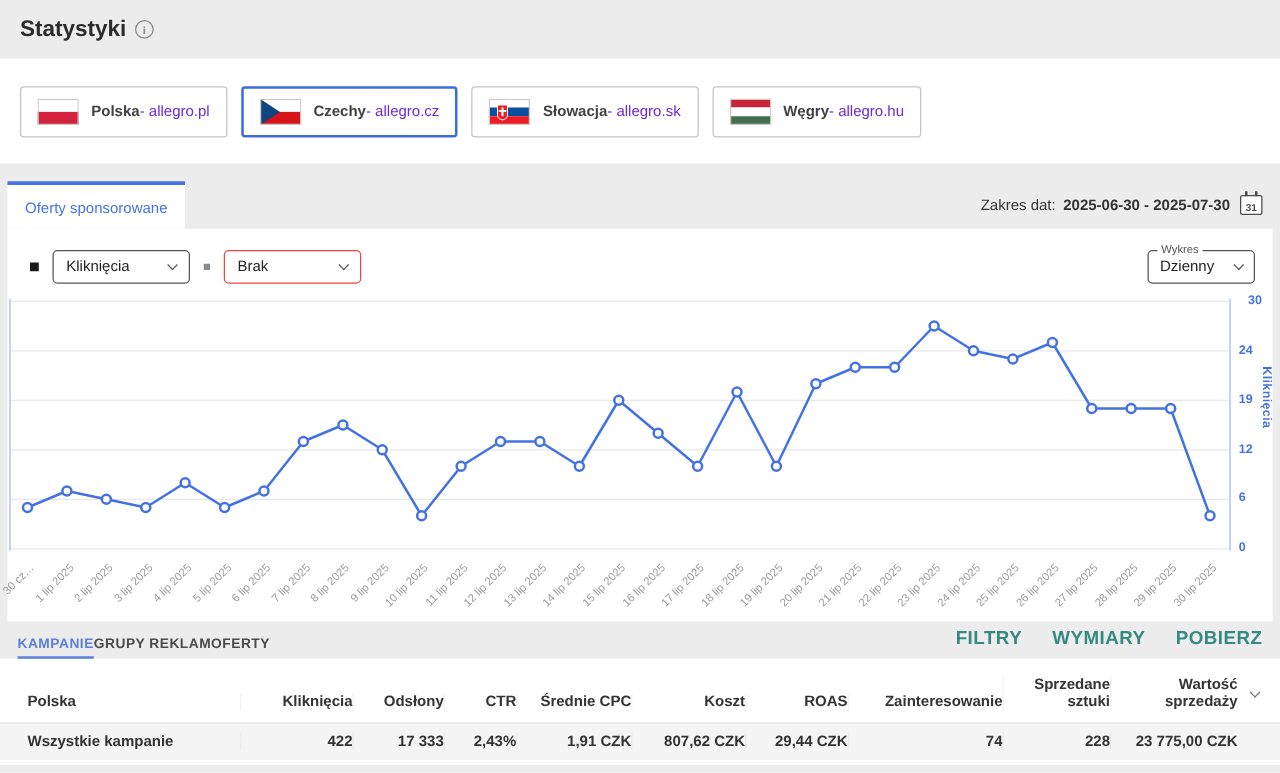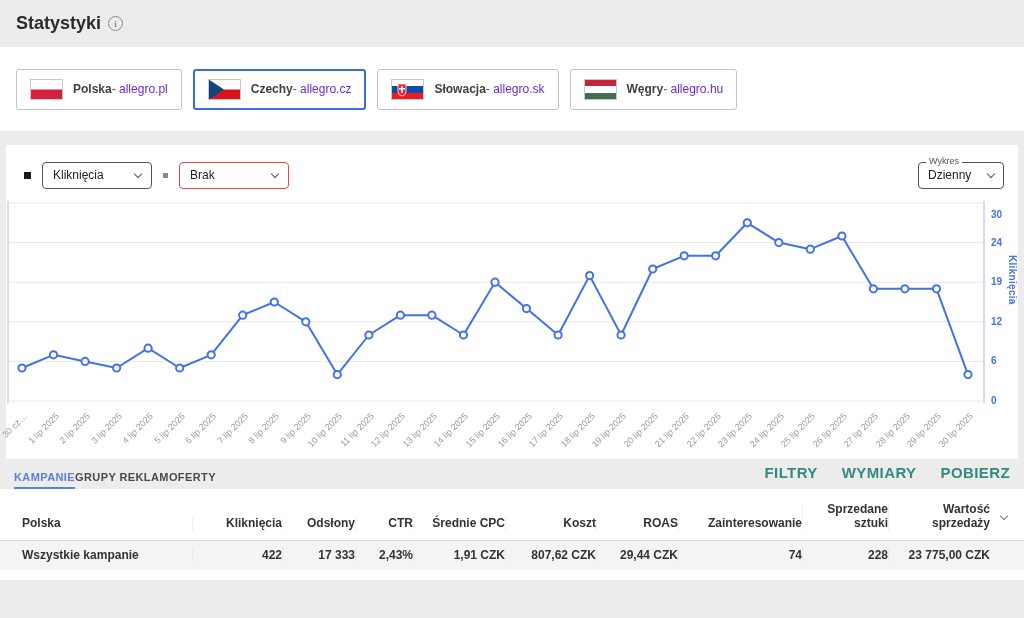--- a/index.html
+++ b/index.html
@@ -125,20 +125,30 @@
       <rect x="0" y="14" width="33" height="7" fill="#436f4d"></rect>
       <rect x="0.5" y="0.5" width="32" height="20" fill="none" stroke="#c9c9c9"></rect>
     </svg>
     <span><span class="mname">Węgry</span><span class="mdomain">- allegro.hu</span></span>
   </div>
 </div>
 
 <div class="gap-band"></div>
 
 <div class="main-card">
+  <div class="tab-row">
+    <div class="sp-tab">
+      <span>Oferty sponsorowane</span>
+    </div>
+    <div class="date-area">
+      <span>Zakres dat:</span>
+      <b>2025-06-30 - 2025-07-30</b>
+      <span class="cal-icon">31</span>
+    </div>
+  </div>
 
   <div class="chart-section">
     <div class="controls">
       <div class="ctrl-left">
         <span class="sq-black"></span>
         <div class="select">
           <span>Kliknięcia</span>
           <span class="chev"></span>
         </div>
         <span class="sq-gray"></span>
@@ -229,21 +239,21 @@
           <div class="xlab" style="left: 834.933px; top: 4px;">28 lip 2025</div>
           <div class="xlab" style="left: 866.467px; top: 4px;">29 lip 2025</div>
           <div class="xlab" style="left: 898px; top: 4px;">30 lip 2025</div>
         </div>
       <div id="ylabels">
           <div class="ylab" style="top: 198px;">0</div>
           <div class="ylab" style="top: 158.4px;">6</div>
           <div class="ylab" style="top: 118.8px;">12</div>
           <div class="ylab" style="top: 79.2px;">19</div>
           <div class="ylab" style="top: 39.6px;">24</div>
-          <div class="ylab" style="top: 12px;">30</div>
+          <div class="ylab" style="top: 0px; text-align: center;">30</div>
         </div>
       <div class="y-axis-title">Kliknięcia</div>
     </div>
   </div>
 </div>
 
 <div class="table-tabs">
   <div class="tabs-l">
     <span class="btab active">KAMPANIE</span>
     <span class="btab">GRUPY REKLAM</span>

